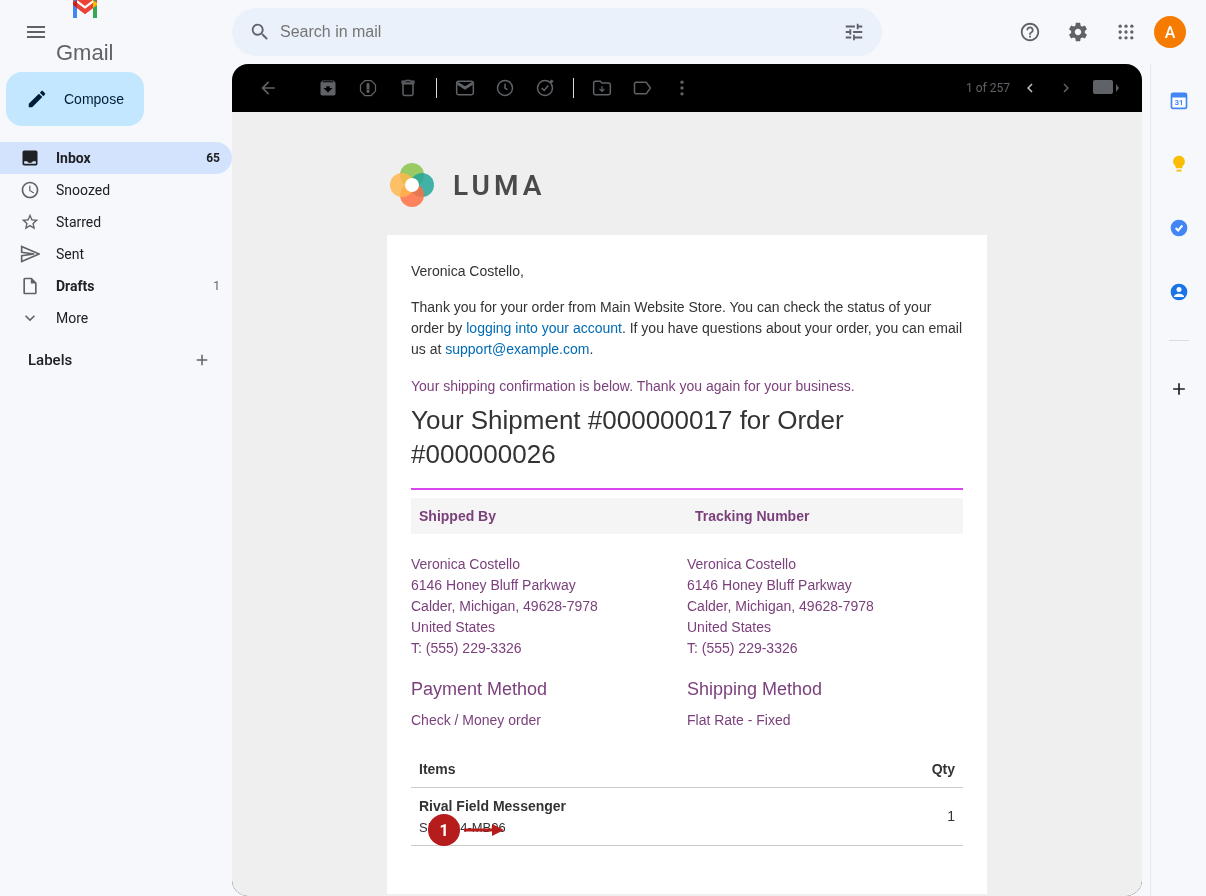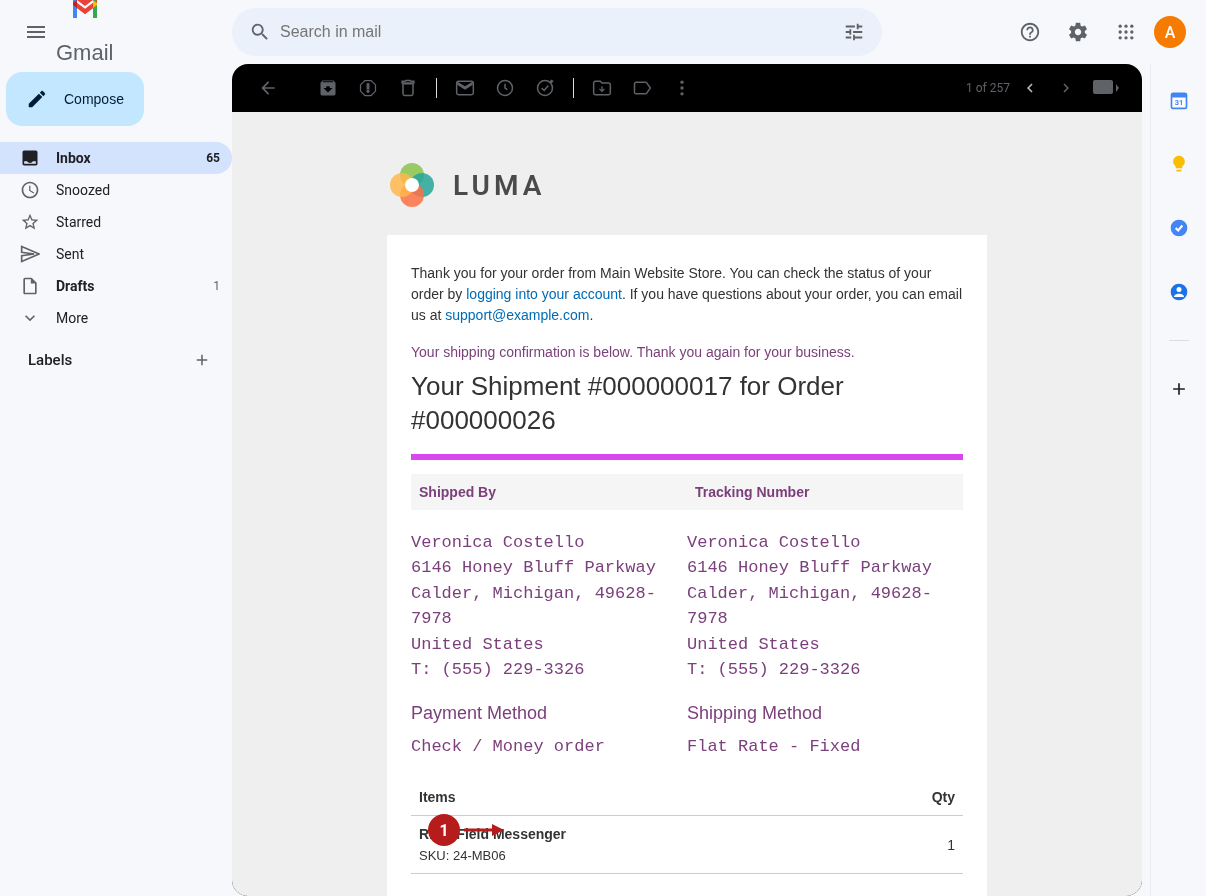--- a/index.html
+++ b/index.html
@@ -40,27 +40,27 @@
 
 .email-body { flex: 1; overflow-y: auto; padding: 24px 40px; background: #efefef; position: relative; }
 .email-container { max-width: 600px; margin: 0 auto; }
 .brand-block { padding: 24px 0 25px; display: flex; align-items: center; gap: 16px; }
 .brand-text { font-size: 28px; font-weight: 600; letter-spacing: 4px; color: #4a4a4a; }
 .email-card { background: #fff; padding: 28px 24px; font-family: Arial, sans-serif; font-size: 14px; color: #333; }
 .greeting { margin-bottom: 18px; }
 .body-text { line-height: 1.5; margin-bottom: 18px; }
 .body-text a { color: #006bb4; text-decoration: none; }
 .confirm-text { color: #7b3f7b; margin-bottom: 10px; }
-.shipment-title { font-size: 26px; font-weight: 300; color: #333; border-bottom: 6px solid #d946ef; padding-bottom: 16px; margin-bottom: 14px; line-height: 1.3; }
+.shipment-title { font-size: 26px; font-weight: 300; color: #333; border-bottom: 2px solid #d946ef; padding-bottom: 16px; margin-bottom: 8px; line-height: 1.3; }
 .info-table thead th { background: #f5f5f5; padding: 10px 8px; text-align: left; font-size: 14px; color: #7b3f7b; font-weight: 700; }
 .info-table { width: 100%; border-collapse: collapse; margin-bottom: 20px; }
 .addr-section { display: flex; gap: 0; margin-bottom: 20px; }
 .addr-col { flex: 1; }
 .addr-heading { color: #7b3f7b; font-size: 18px; font-weight: 400; margin-bottom: 10px; }
-.addr-lines { color: #7b3f7b; font-size: 17px; line-height: 1.5; font-family: Liberation Mono, monospace; }
+.addr-lines { color: #7b3f7b; font-size: 14px; line-height: 1.5; }
 .items-table { width: 100%; border-collapse: collapse; }
 .items-table thead th { border-bottom: 1px solid #ccc; padding: 10px 8px; text-align: left; font-weight: 700; font-size: 14px; }
 .items-table thead th.qty { text-align: right; }
 .items-table tbody td { border-bottom: 1px solid #ccc; padding: 10px 8px; font-size: 14px; }
 .items-table tbody td.qty { text-align: right; }
 .item-name { font-weight: 700; margin-bottom: 6px; }
 .item-sku { font-size: 13px; }
 .track-btn-row { text-align: center; padding-top: 20px; }
 
 .right-panel { width: 56px; background: #f6f8fc; display: flex; flex-direction: column; align-items: center; padding-top: 16px; gap: 24px; border-left: 1px solid #e8eaed; }
@@ -304,20 +304,21 @@
           <svg width="50" height="50" viewBox="0 0 50 50">
             <circle cx="25" cy="15" r="12" fill="#8bc34a" opacity="0.85"></circle>
             <circle cx="35" cy="25" r="12" fill="#26a69a" opacity="0.85"></circle>
             <circle cx="25" cy="35" r="12" fill="#ff7043" opacity="0.85"></circle>
             <circle cx="15" cy="25" r="12" fill="#ffb74d" opacity="0.85"></circle>
             <circle cx="25" cy="25" r="7" fill="#fff"></circle>
           </svg>
           <span class="brand-text">LUMA</span>
         </div>
         <div class="email-card">
+          <p class="greeting">Veronica Costello,</p>
           <p class="body-text">
             <span>Thank you for your order from Main Website Store. You can check the status of your order by </span><a href="#">logging into your account</a><span>. If you have questions about your order, you can email us at </span><a href="#">support@example.com</a><span>.</span>
           </p>
           <p class="confirm-text">Your shipping confirmation is below. Thank you again for your business.</p>
           <h2 class="shipment-title">Your Shipment #000000017 for Order #000000026</h2>
           <table class="info-table">
             <thead>
                 <tr>
               <th style="width:50%">Shipped By</th>
               <th>Tracking Number</th>

